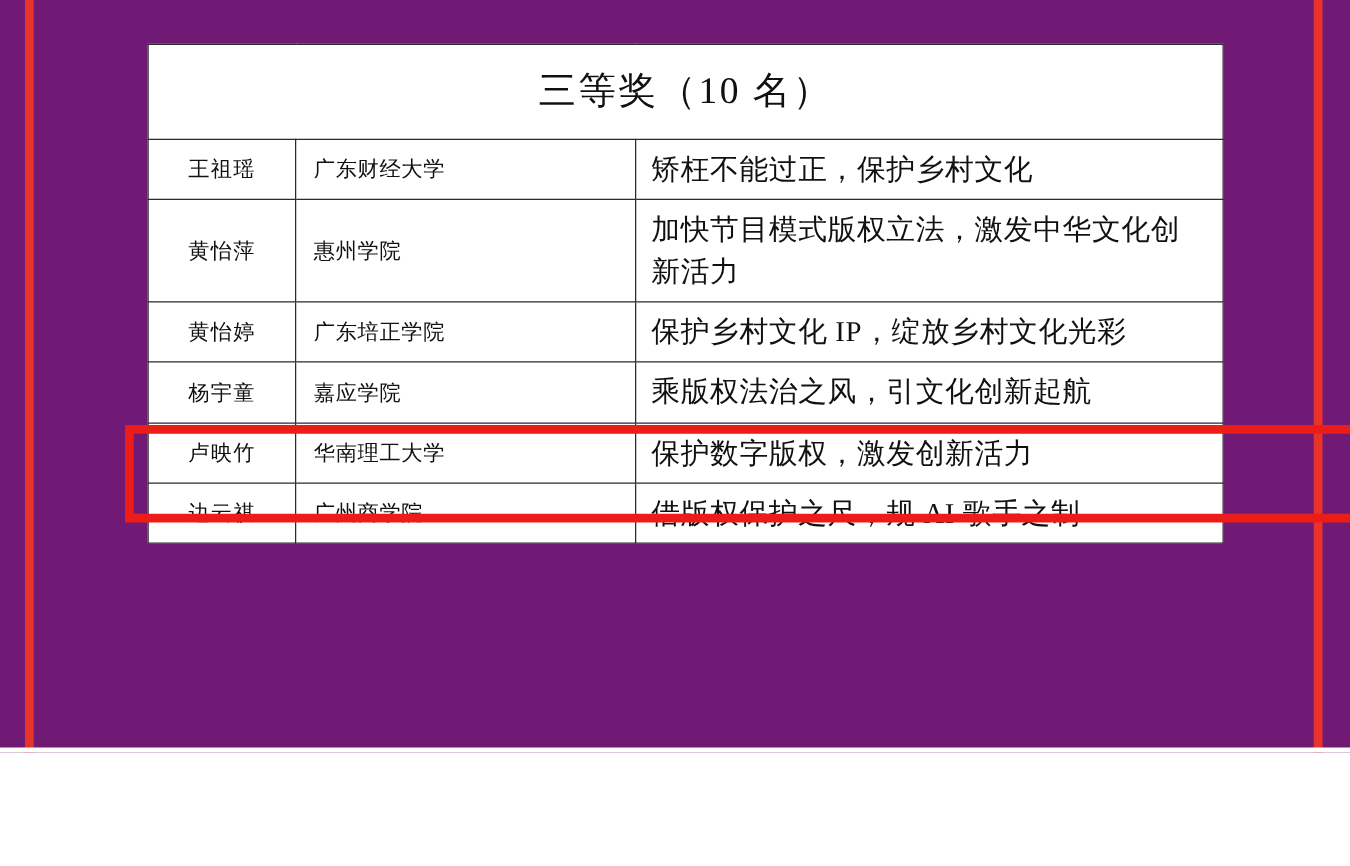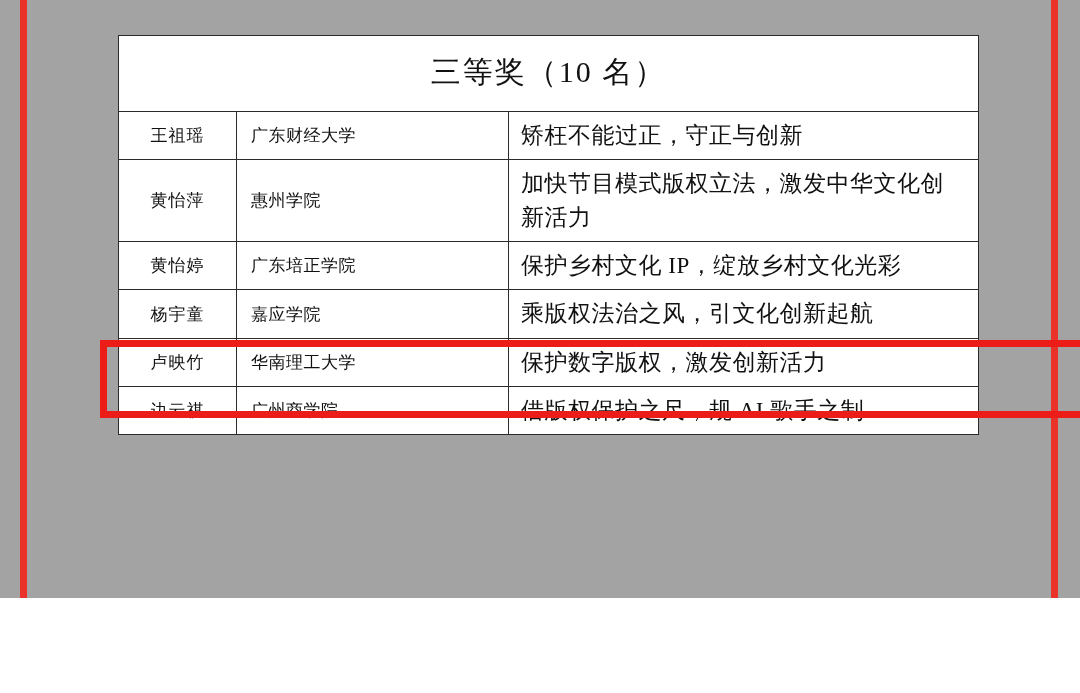--- a/index.html
+++ b/index.html
@@ -25,21 +25,21 @@
   }
   .page-border-left { left: 20px; }
   .page-border-right { right: 22px; }
 
   .sheet {
     position: absolute;
     left: 0;
     top: 0;
     width: 1080px;
     height: 602px;
-    background: #a3a3a3;
+    background: #701a75;
   }
 
   .table-wrap {
     position: absolute;
     left: 118px;
     top: 35px;
     width: 860px;
   }
 
   table.award-table {
@@ -125,21 +125,21 @@
         <col class="col-topic">
       </colgroup>
       <tbody>
         <tr>
           <td class="title-cell" colspan="3">三等奖（10 名）</td>
         </tr>
 
         <tr>
           <td class="name-cell">王祖瑶</td>
           <td class="school-cell">广东财经大学</td>
-          <td class="topic-cell">矫枉不能过正，守正与创新</td>
+          <td class="topic-cell">矫枉不能过正，保护乡村文化</td>
         </tr>
 
 
 
         <tr class="row-tall">
           <td class="name-cell">黄怡萍</td>
           <td class="school-cell">惠州学院</td>
           <td class="topic-cell">加快节目模式版权立法，激发中华文化创新活力</td>
         </tr>
 

